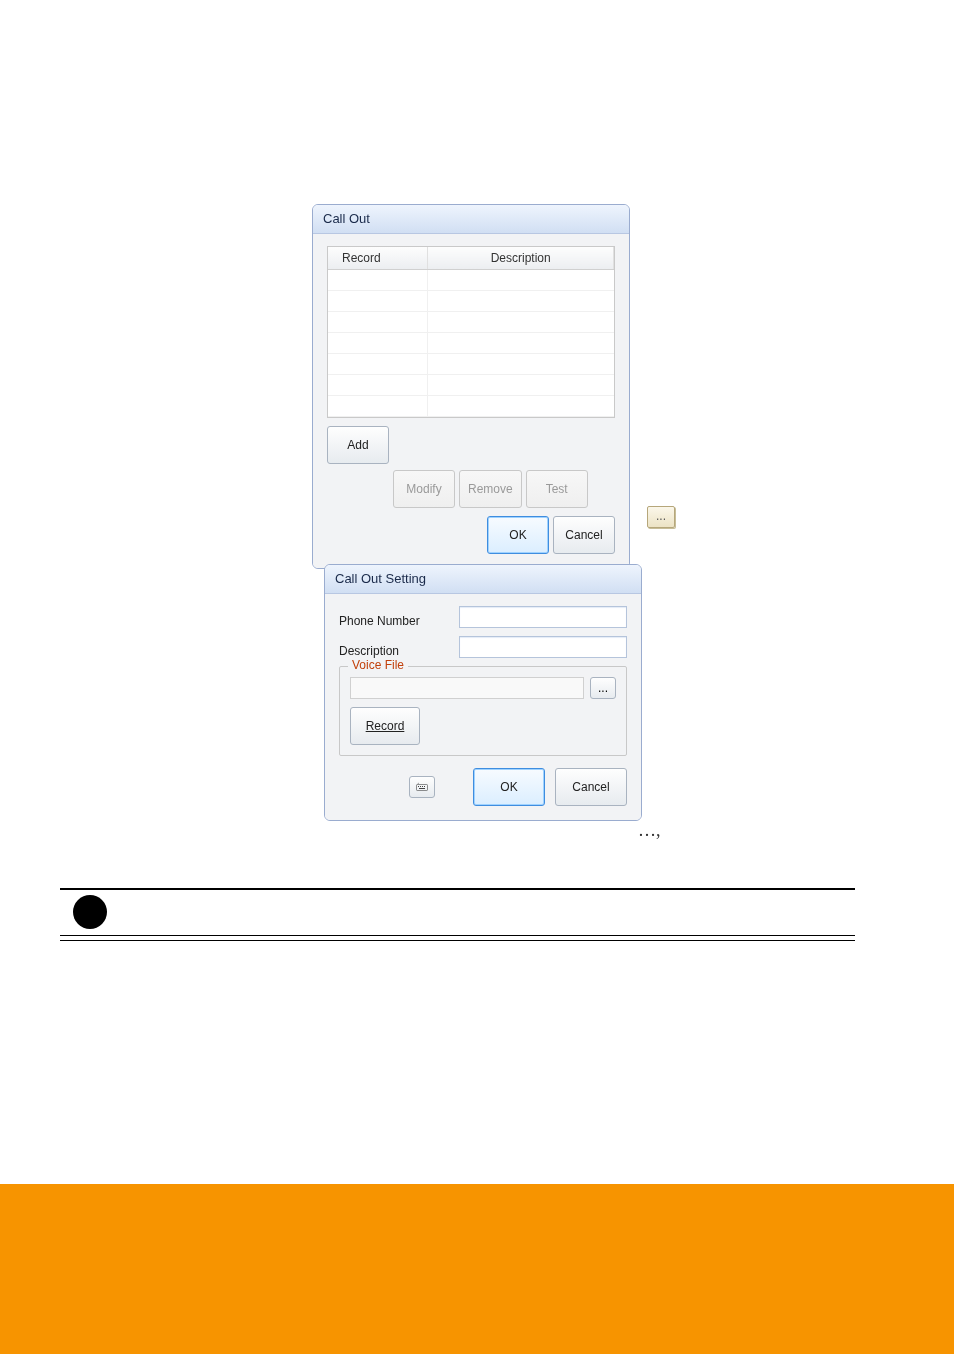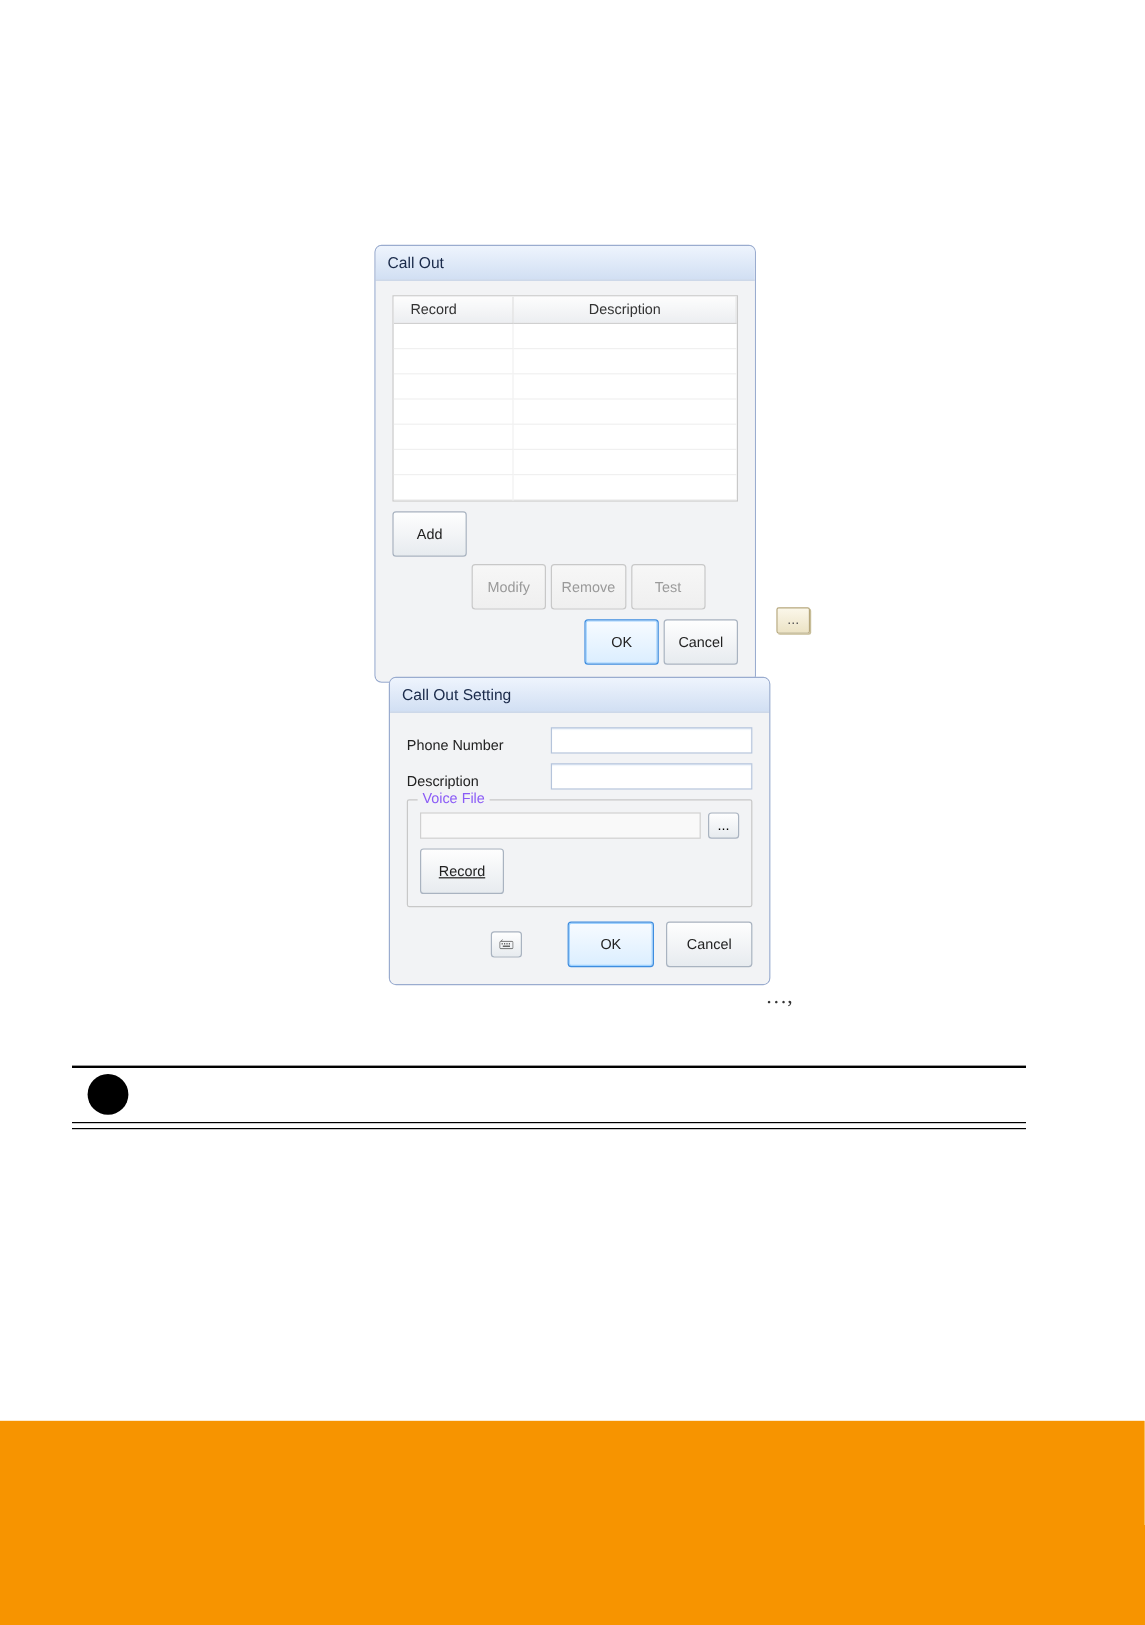--- a/index.html
+++ b/index.html
@@ -162,21 +162,21 @@
     margin-top: 2px;
     position: relative;
   }
   .fieldset .legend {
     position: absolute;
     top: -9px;
     left: 8px;
     background: #f2f3f5;
     padding: 0 4px;
     font-size: 12px;
-    color: #8b5cf6;
+    color: #c2410c;
   }
   .vf-row {
     display: flex;
     gap: 6px;
     align-items: center;
     margin-bottom: 8px;
   }
   .vf-row input[type="text"] {
     flex: 1;
     height: 20px;

